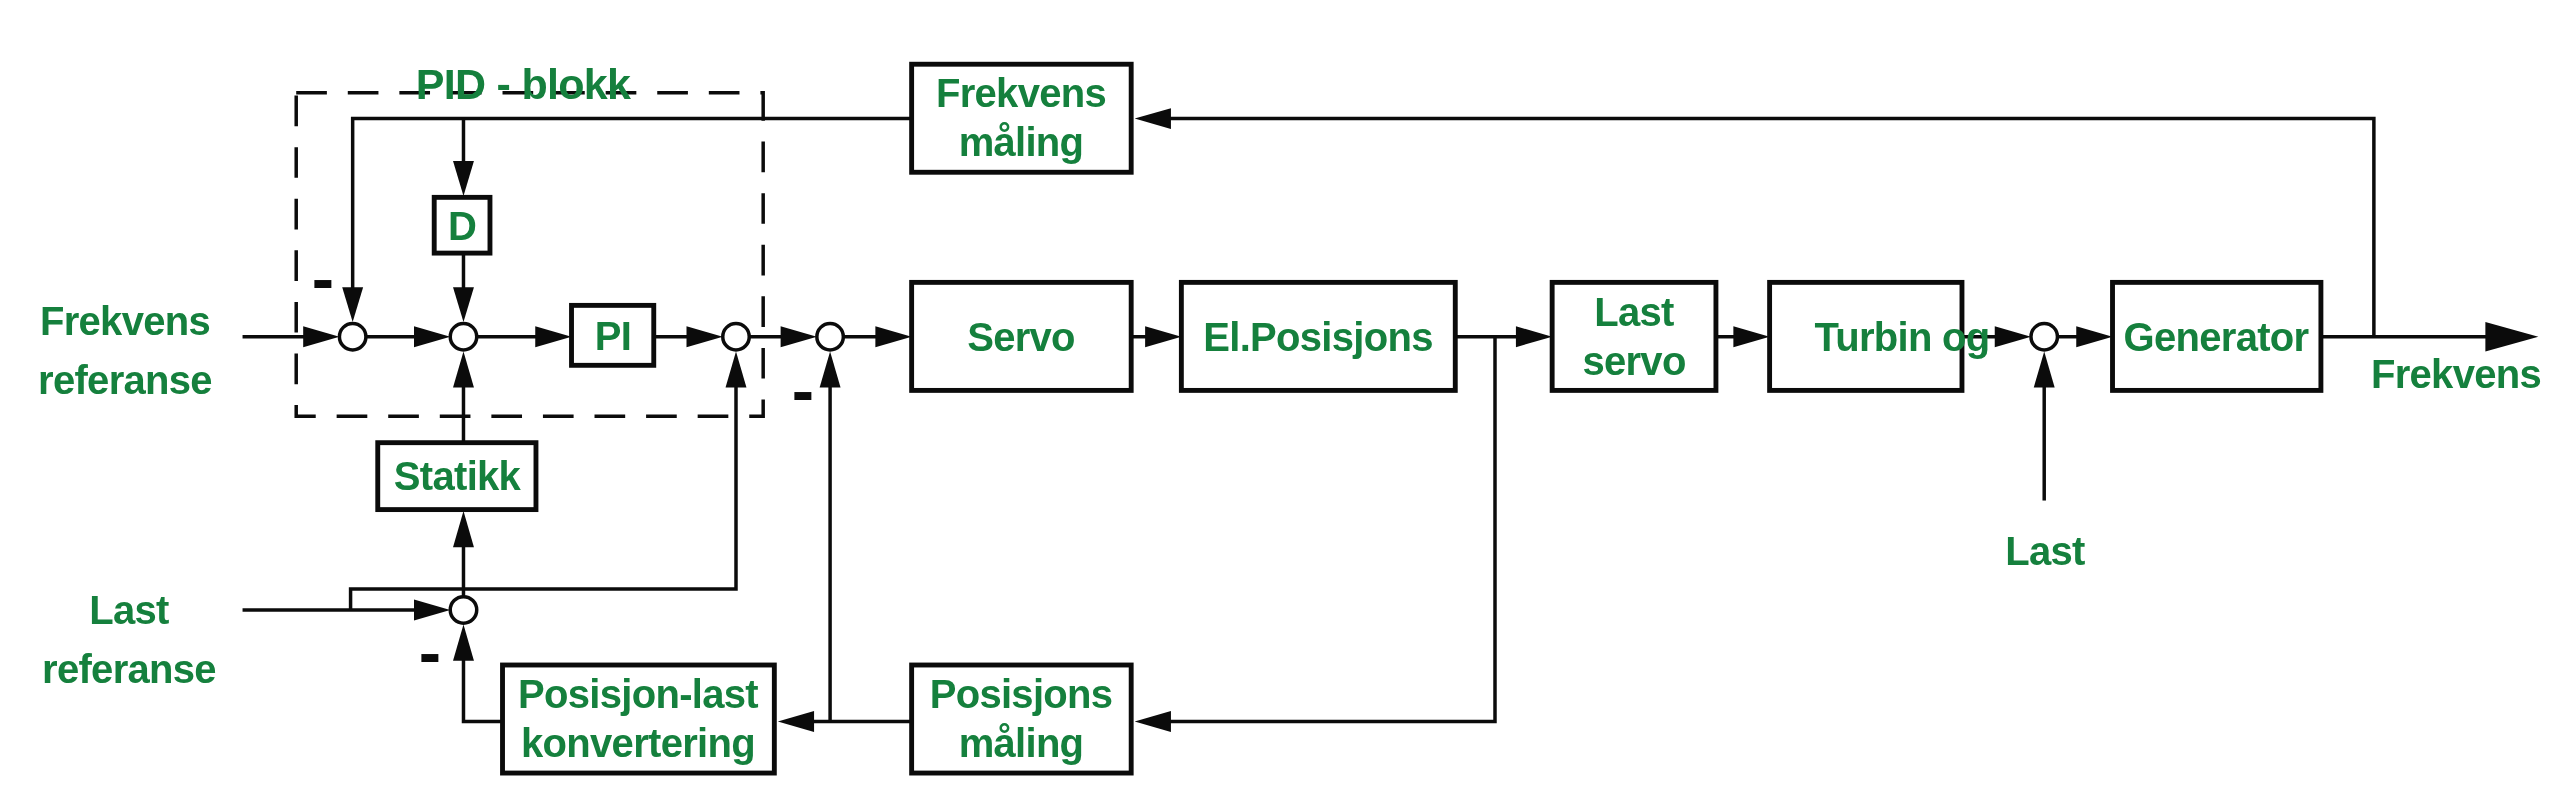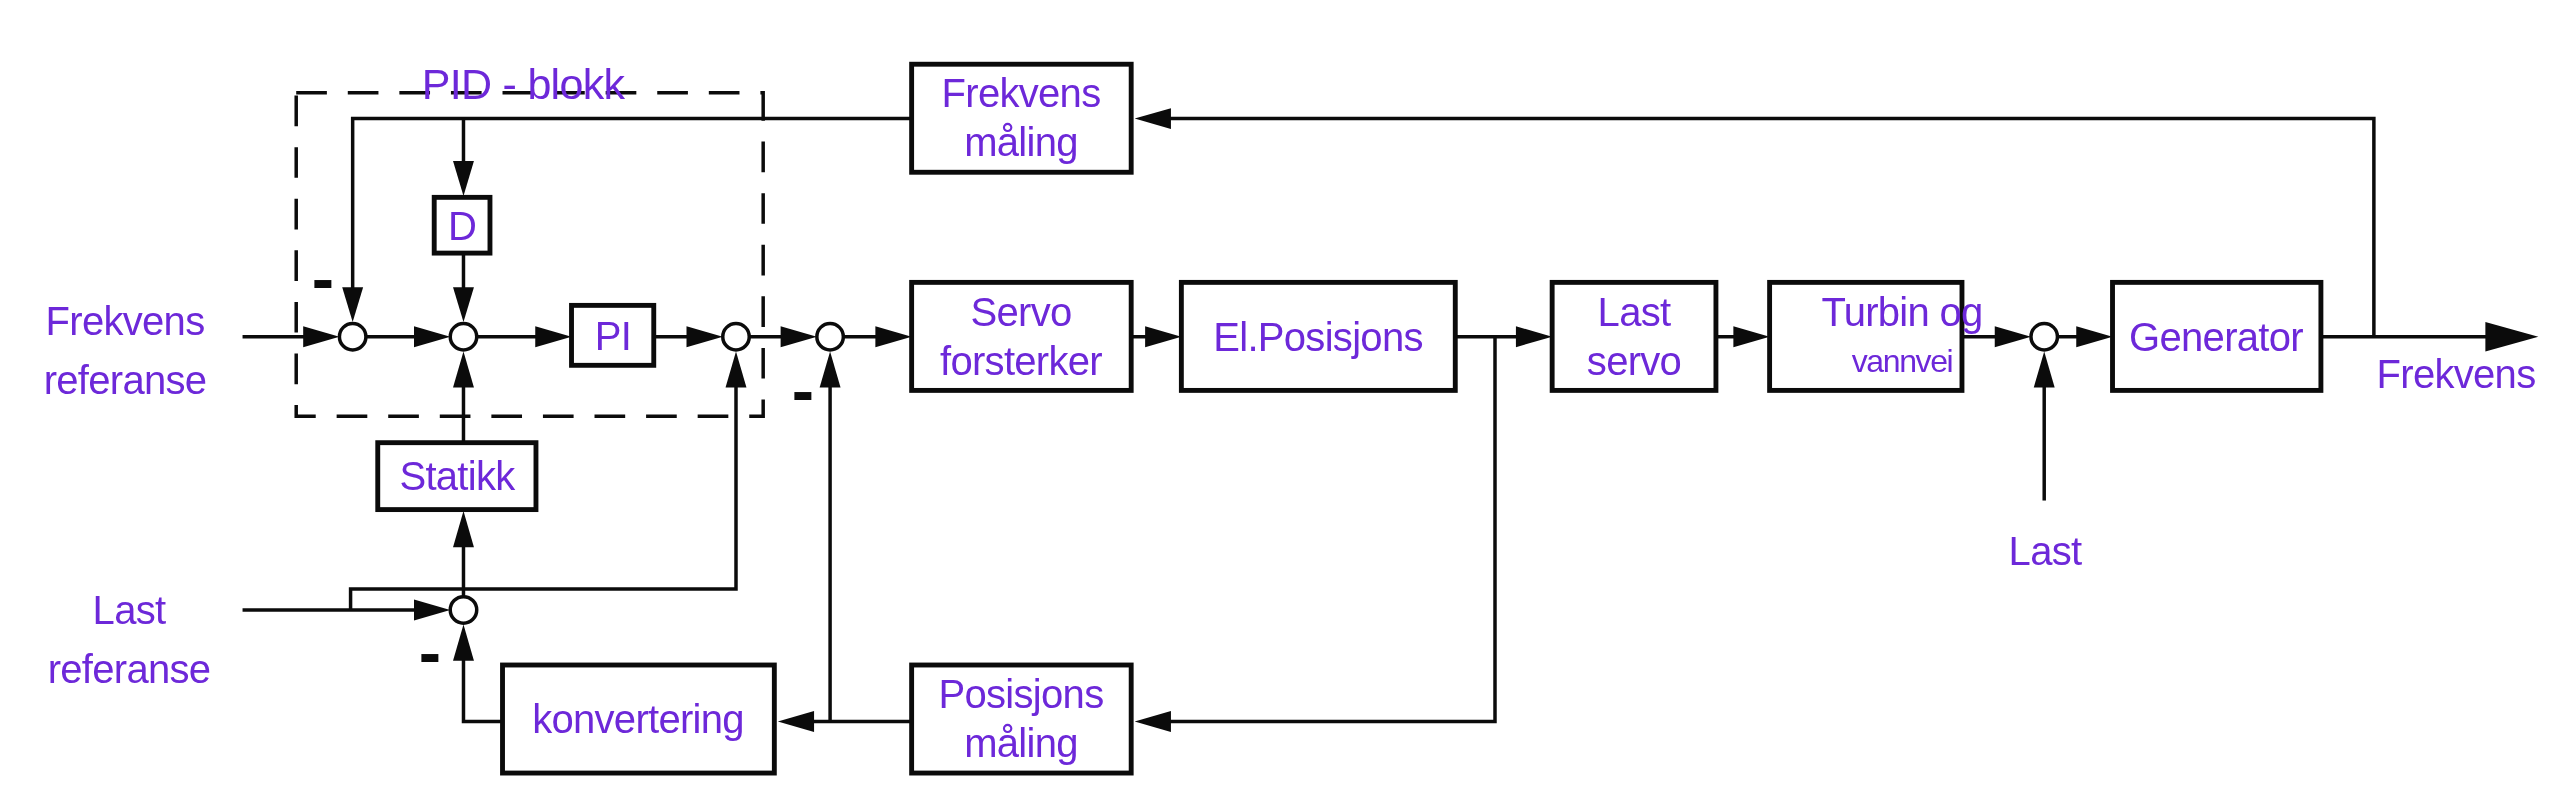--- a/index.html
+++ b/index.html
@@ -15,22 +15,22 @@
     font-family: "Liberation Sans", sans-serif;
     overflow: hidden;
   }
   #wires {
     position: absolute;
     left: 0; top: 0;
   }
   .lbl {
     position: absolute;
     transform: translate(-50%, -50%);
-    color: #6d28d9;
-    font-weight: 400;
+    color: #15803d;
+    font-weight: 700;
     font-size: 40px;
     letter-spacing: -0.7px;
     line-height: 49px;
     text-align: center;
     white-space: nowrap;
   }
   .lbl.title { font-size: 43px; }
   .lbl.wide  { line-height: 59px; }
   .lbl .small { font-size: 32px; letter-spacing: -1.4px; }
   .minus {
@@ -151,42 +151,41 @@
     <div>Frekvens</div>
     <div>måling</div>
   </div>
 
   <div class="lbl" style="left:462px; top:226px;">D</div>
 
   <div class="lbl" style="left:613px; top:336px;">PI</div>
 
   <div class="lbl" style="left:1021px; top:337px;">
     <div>Servo</div>
-    <div>forsterker</div>
   </div>
 
   <div class="lbl" style="left:1318px; top:337px;">
     <div>El.Posisjons</div>
   </div>
 
   <div class="lbl" style="left:1634px; top:337px;">
     <div>Last</div>
     <div>servo</div>
   </div>
 
   <div class="lbl" style="left:1866px; top:337px;margin-left:36px;">
     <div>Turbin og</div>
-    <div class="small">vannvei</div>
   </div>
 
   <div class="lbl" style="left:2216px; top:337px;">Generator</div>
 
   <div class="lbl" style="left:457px; top:476px;text-align:center;">Statikk</div>
 
   <div class="lbl" style="left:638px; top:719px;">
+    <div>Posisjon-last</div>
     <div>konvertering</div>
   </div>
 
   <div class="lbl" style="left:1021px; top:719px;">
     <div>Posisjons</div>
     <div>måling</div>
   </div>
 
   <div class="minus" style="left:323px; top:277px;">-</div>
   <div class="minus" style="left:803px; top:389px;">-</div>

